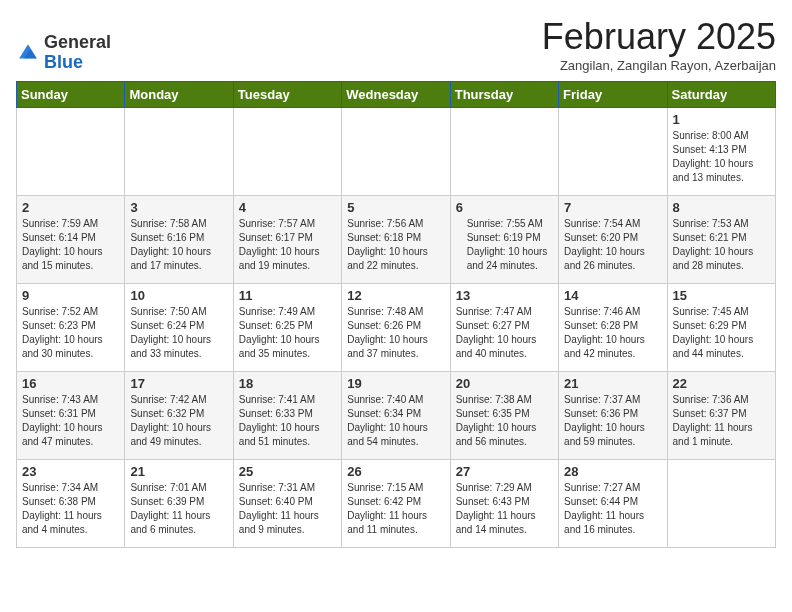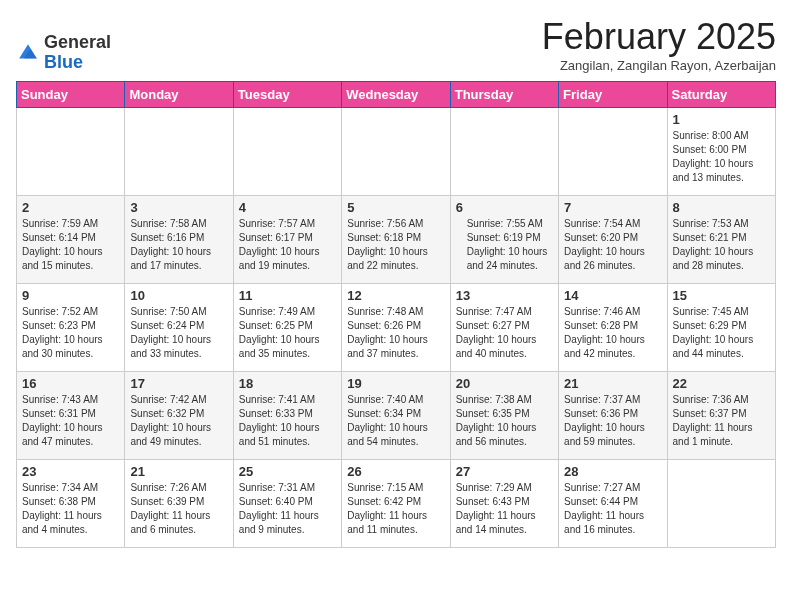--- a/index.html
+++ b/index.html
@@ -41,21 +41,21 @@
     .subtitle {
       font-size: 13px;
       color: #444;
     }
     .calendar {
       width: 100%;
       border-collapse: collapse;
       border: 1px solid #ccc;
     }
     .calendar th {
-      background: #ec4899;
+      background: #4d7c0f;
       color: #fff;
       font-size: 13px;
       padding: 5px 4px;
       text-align: left;
       border: 1px solid #1a5fb0;
       font-weight: bold;
     }
     .calendar td {
       vertical-align: top;
       border: 1px solid #ccc;
@@ -118,21 +118,21 @@
   <tr>
         <td class="empty"></td>
         <td class="empty"></td>
         <td class="empty"></td>
         <td class="empty"></td>
         <td class="empty"></td>
         <td class="empty"></td>
         <td>
           <span class="day-num">1</span>
           <div class="day-info" style="white-space: pre-line;">Sunrise: 8:00 AM
-Sunset: 6:00 PM
+Sunset: 4:13 PM
 Daylight: 10 hours
 and 13 minutes.</div>
         </td>
       </tr>
       <tr>
         <td>
           <span class="day-num">2</span>
           <div class="day-info" style="white-space: pre-line;">Sunrise: 7:59 AM
 Sunset: 6:14 PM
 Daylight: 10 hours
@@ -286,21 +286,21 @@
       <tr>
         <td>
           <span class="day-num">23</span>
           <div class="day-info" style="white-space: pre-line;">Sunrise: 7:34 AM
 Sunset: 6:38 PM
 Daylight: 11 hours
 and 4 minutes.</div>
         </td>
         <td>
           <span class="day-num">21</span>
-          <div class="day-info" style="white-space: pre-line;">Sunrise: 7:26 AM
+          <div class="day-info" style="white-space: pre-line;">Sunrise: 7:01 AM
 Sunset: 6:39 PM
 Daylight: 11 hours
 and 6 minutes.</div>
         </td>
         <td>
           <span class="day-num">25</span>
           <div class="day-info" style="white-space: pre-line;">Sunrise: 7:31 AM
 Sunset: 6:40 PM
 Daylight: 11 hours
 and 9 minutes.</div>

